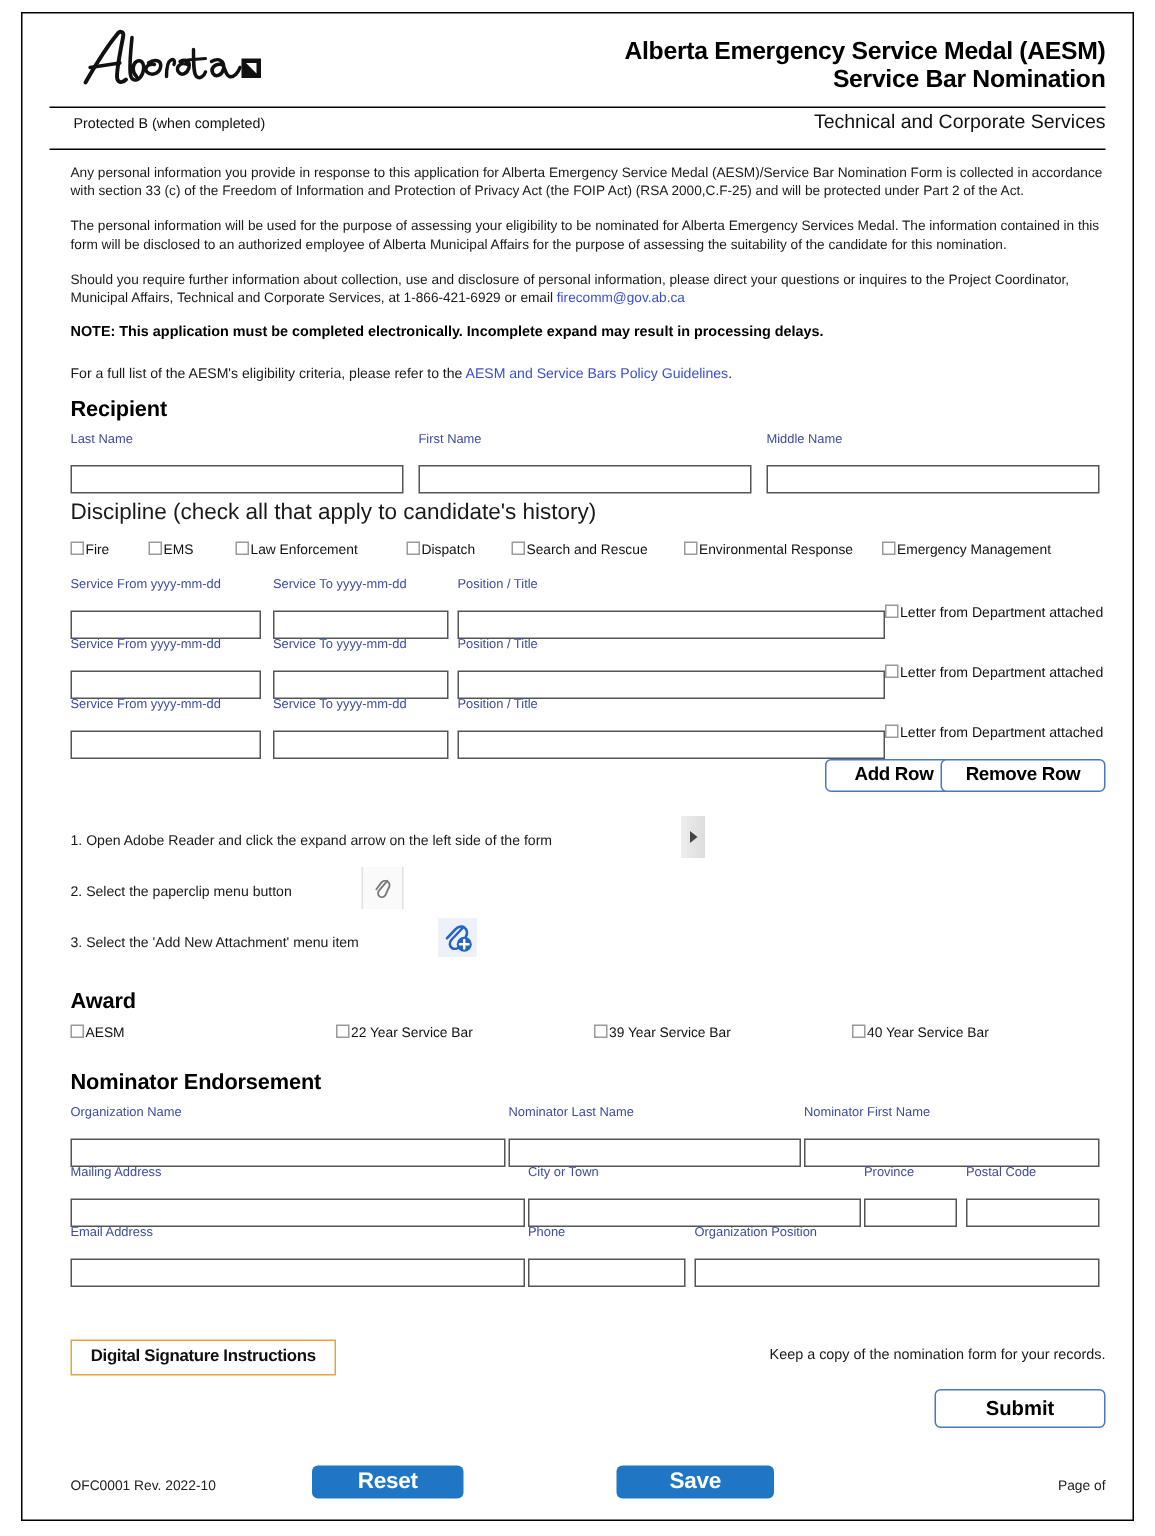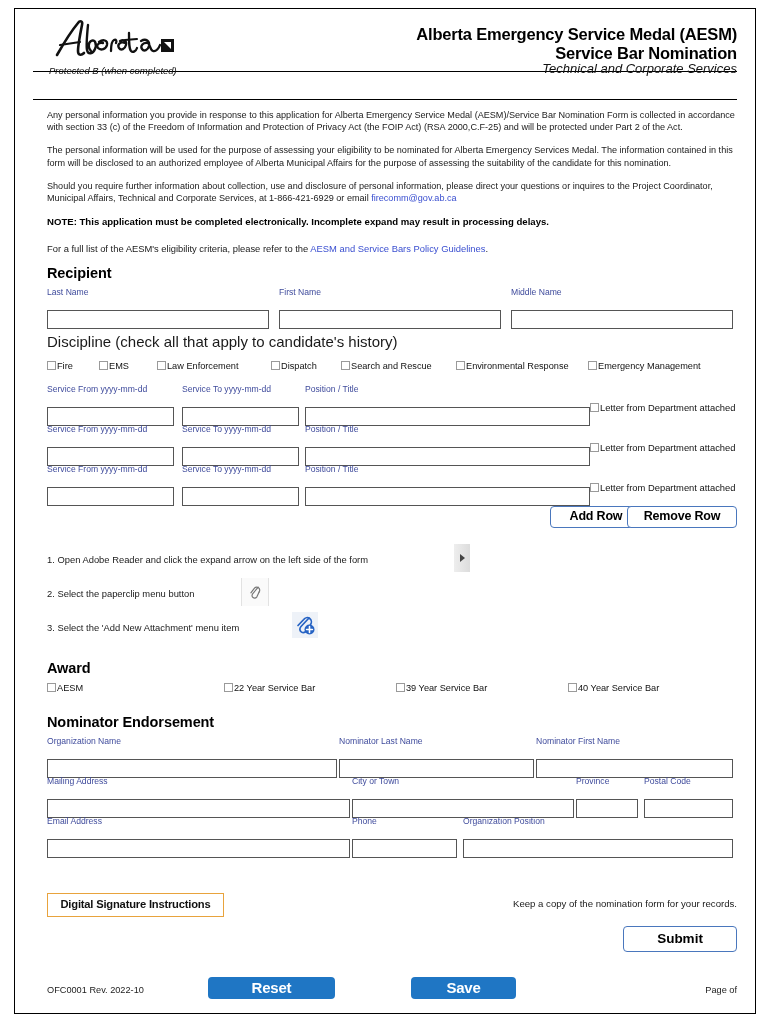--- a/index.html
+++ b/index.html
@@ -65,23 +65,22 @@
     right: 18px;
     top: 62px;
     height: 0;
     border-top: 1.4px solid #000;
   }
 
   .subheader {
     position: absolute;
     left: 18px;
     right: 18px;
-    top: 56px;
+    top: 68px;
     height: 18px;
-    font-style: italic;
   }
   .protected {
     position: absolute;
     left: 16px;
     top: 0;
     font-size: 9.5px;
     color: #111;
   }
   .dept {
     position: absolute;
@@ -384,21 +383,21 @@
     border: none;
     border-radius: 4px;
     color: #fff;
     font-size: 15px;
     font-weight: bold;
     text-align: center;
     line-height: 21px;
     cursor: pointer;
     letter-spacing: -0.2px;
   }
-  .btn-reset { left: 193px; width: 127px; }
+  .btn-reset { left: 193px; width: 101px; }
   .btn-save  { left: 396px; width: 105px; }
 </style>
 </head>
 <body>
 
 <div class="page">
   <div class="inner">
 
     <div class="header">
       <div class="logo">

